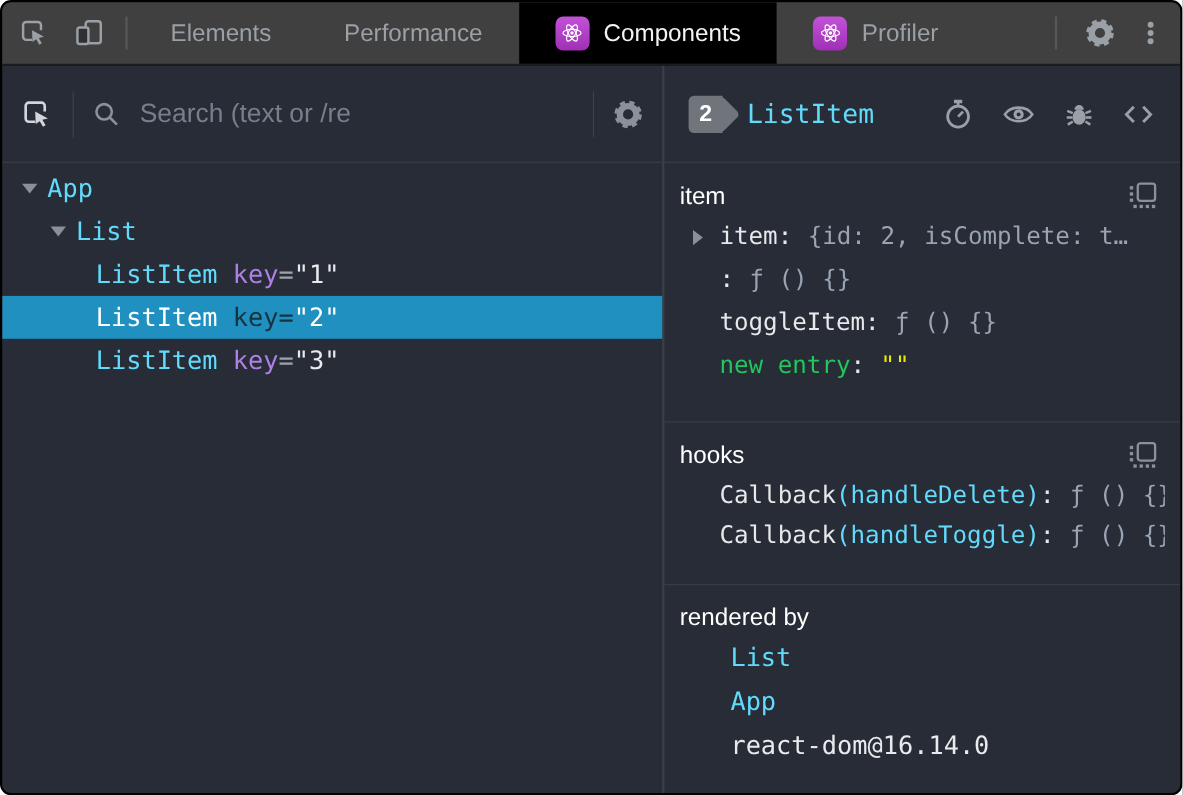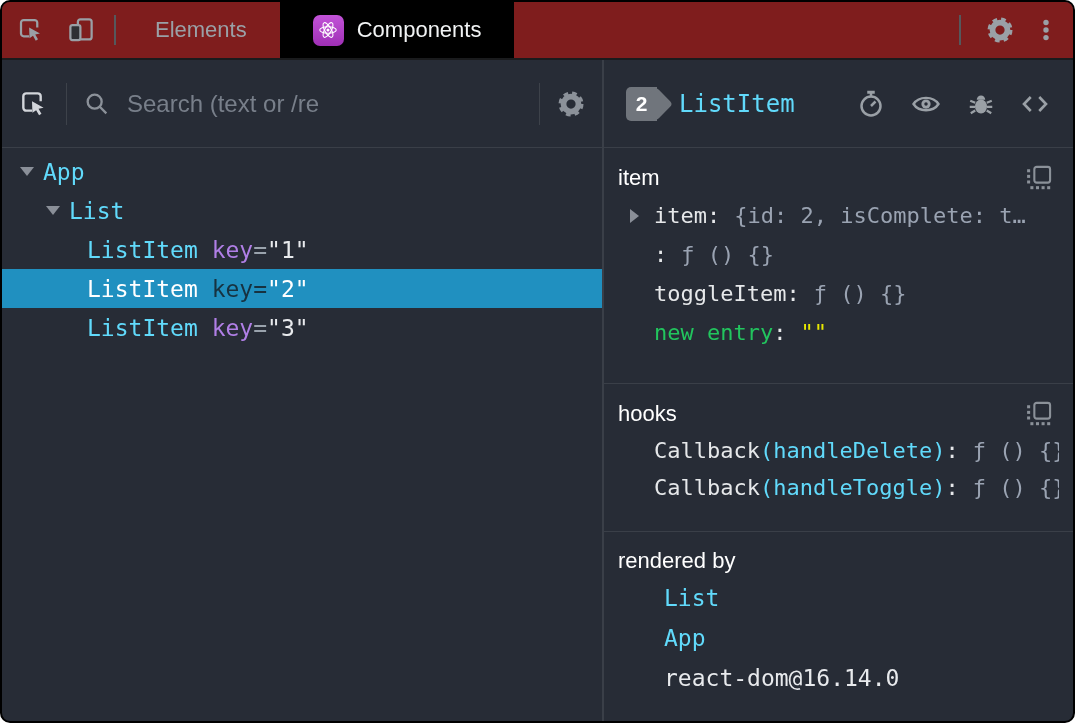--- a/index.html
+++ b/index.html
@@ -6,21 +6,21 @@
   *{box-sizing:border-box;}
   .window{
     width:1075px;height:723px;
     border:2px solid #000;border-radius:10px;overflow:hidden;
     background:#272c36;
     font-family:"Liberation Sans",sans-serif;
     display:flex;flex-direction:column;
   }
   
   .tabbar{
-    height:58px;flex:0 0 58px;background:#7f1d1d;
+    height:58px;flex:0 0 58px;background:#404040;
     border-bottom:2px solid #1a1b1d;
     display:flex;align-items:stretch;color:#9aa0a6;
   }
   .tb-icongroup{display:flex;align-items:center;padding:0 12px 0 14px;gap:20px;}
   .tb-vdiv{width:2px;height:30px;background:#55585c;align-self:center;margin:0 6px;}
   .tab{display:flex;align-items:center;gap:13px;padding:0 33px;font-size:22px;color:#9aa0a6;cursor:default;}
   .tab.active{background:#000;color:#f1f3f4;}
   .react-chip{width:31px;height:31px;border-radius:7px;
     background:linear-gradient(180deg,#c253d8 0%,#9f2fb5 100%);
     display:flex;align-items:center;justify-content:center;flex:0 0 auto;}
@@ -103,30 +103,44 @@
           <rect x="9.5" y="3.5" width="11" height="16" rx="2"></rect>
           <rect x="3.5" y="8" width="8" height="12" rx="1.6" fill="#2f3034"></rect>
         </svg>
       </span>
     </div>
     <div class="tb-vdiv"></div>
 
     <div class="tab">
       <span>Elements</span>
     </div>
+    <div class="tab">
+      <span>Performance</span>
+    </div>
     <div class="tab active">
       <span class="react-chip">
         <svg width="22" height="22" viewBox="0 0 24 24" fill="none" stroke="#fff" stroke-width="1.2">
           <ellipse cx="12" cy="12" rx="9" ry="3.5"></ellipse>
           <ellipse cx="12" cy="12" rx="9" ry="3.5" transform="rotate(60 12 12)"></ellipse>
           <ellipse cx="12" cy="12" rx="9" ry="3.5" transform="rotate(120 12 12)"></ellipse>
           <circle cx="12" cy="12" r="1.7" fill="#fff" stroke="none"></circle>
         </svg>
       </span>
       <span>Components</span>
+    </div>
+    <div class="tab">
+      <span class="react-chip">
+        <svg width="22" height="22" viewBox="0 0 24 24" fill="none" stroke="#fff" stroke-width="1.2">
+          <ellipse cx="12" cy="12" rx="9" ry="3.5"></ellipse>
+          <ellipse cx="12" cy="12" rx="9" ry="3.5" transform="rotate(60 12 12)"></ellipse>
+          <ellipse cx="12" cy="12" rx="9" ry="3.5" transform="rotate(120 12 12)"></ellipse>
+          <circle cx="12" cy="12" r="1.7" fill="#fff" stroke="none"></circle>
+        </svg>
+      </span>
+      <span>Profiler</span>
     </div>
 
     <div class="tb-right">
       <div class="tb-vdiv"></div>
       <span class="iconbtn">
         <svg width="30" height="30" viewBox="0 0 24 24" fill="none" stroke="currentColor">
           <circle cx="12" cy="12" r="8.4" stroke-width="3.2" stroke-dasharray="3.6 3.1"></circle>
           <circle cx="12" cy="12" r="6" stroke-width="4.6"></circle>
         </svg>
       </span>

